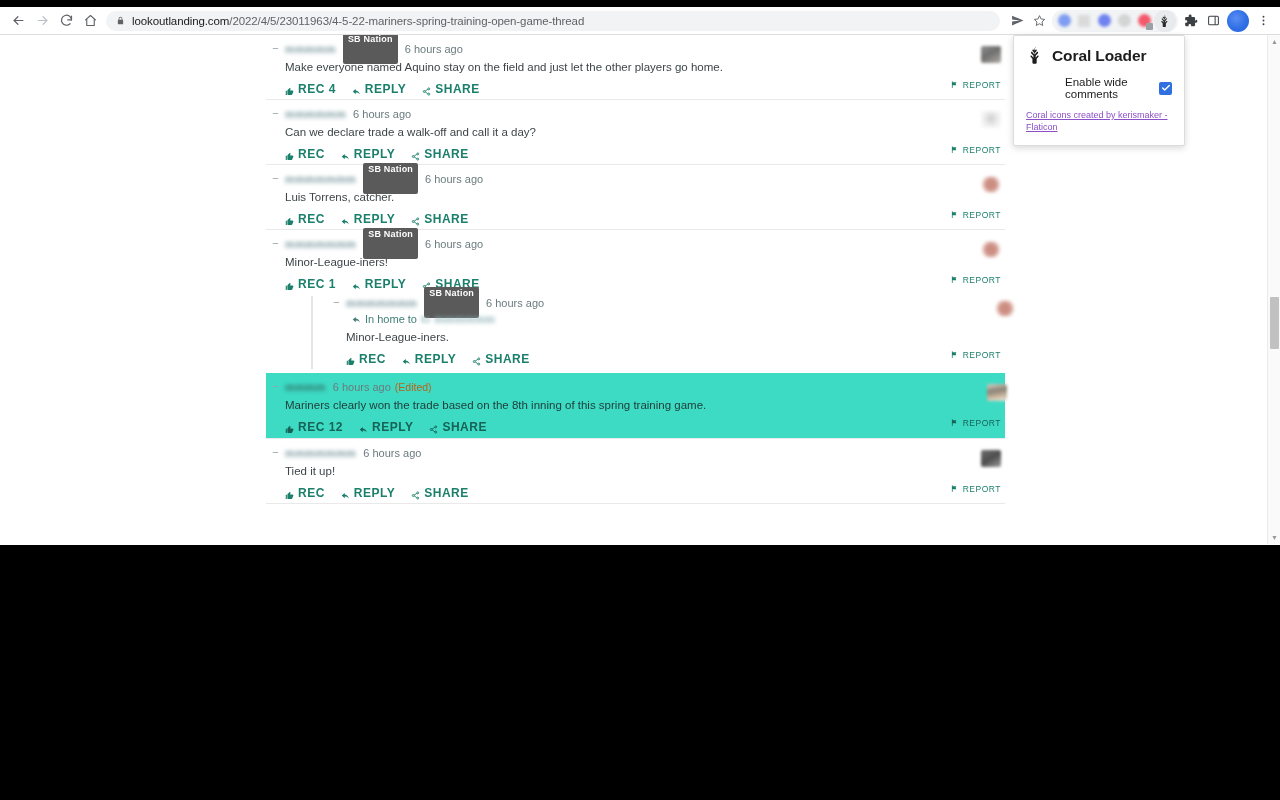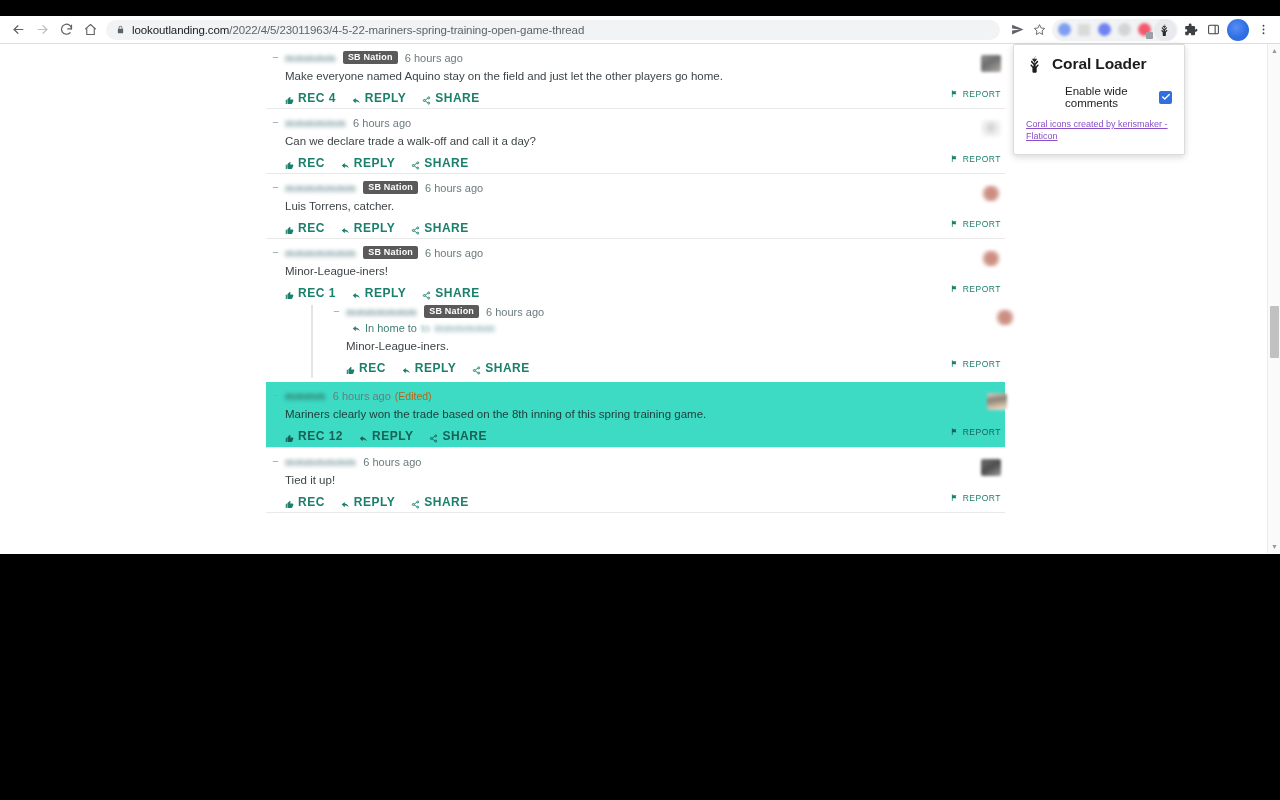--- a/index.html
+++ b/index.html
@@ -5,21 +5,21 @@
   * { box-sizing: border-box; margin: 0; padding: 0; }
   html, body {
     width: 1280px; height: 800px;
     background: #000;
     font-family: "Liberation Sans", sans-serif;
     overflow: hidden;
   }
 
   
   #browser {
-    position: absolute; left: 0; top: 16px;
+    position: absolute; left: 0; top: 7px;
     width: 1280px; height: 538px;
     background: #fff;
     overflow: hidden;
   }
 
   
   #toolbar {
     position: relative;
     height: 28px;
     background: #ffffff;
@@ -163,21 +163,21 @@
     filter: blur(2.3px);
     letter-spacing: 0.4px;
     margin-right: 7px;
   }
   .highlight .username { color: #2f6f66; }
   .badge {
     display: inline-block;
     background: #5a5a5a;
     color: #fff;
     font-size: 9px; font-weight: bold;
-    padding: 1px 5px 2px 5px;
+    padding: 1px 5px 20px 5px;
     border-radius: 2px;
     margin-right: 7px;
     letter-spacing: 0.2px;
     filter: blur(0.35px);
   }
   .timestamp {
     font-size: 11px;
     color: #6b7b7e;
   }
   .edited {
@@ -261,21 +261,21 @@
     left: 1013px; top: 28px;
     width: 172px;
     background: #ffffff;
     border: 1px solid #dcdcdc;
     border-radius: 2px;
     box-shadow: 0 2px 7px rgba(0,0,0,0.16);
     padding: 10px 12px 12px 12px;
     z-index: 50;
   }
   #popup-title-row {
-    display: flex; align-items: flex-start;
+    display: flex; align-items: center;
     margin-bottom: 11px;
   }
   #popup-logo { margin-right: 7px; display: flex; }
   #popup-title {
     font-size: 15.5px; font-weight: bold; color: #1c1c1c;
     letter-spacing: -0.1px;
   }
   #popup-option-row {
     display: flex; align-items: center; justify-content: space-between;
     margin-bottom: 10px;

